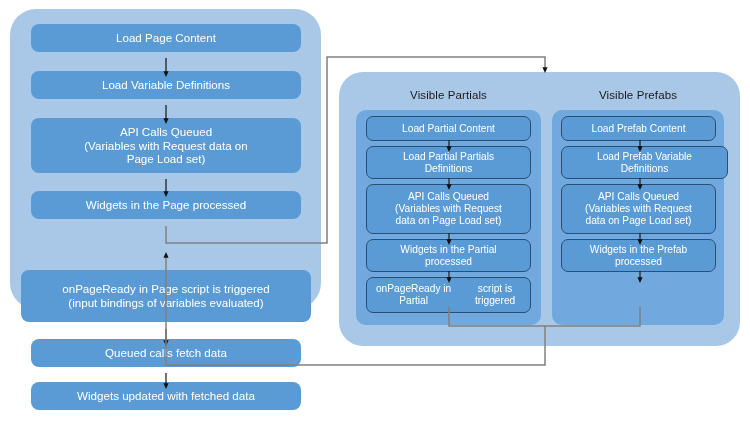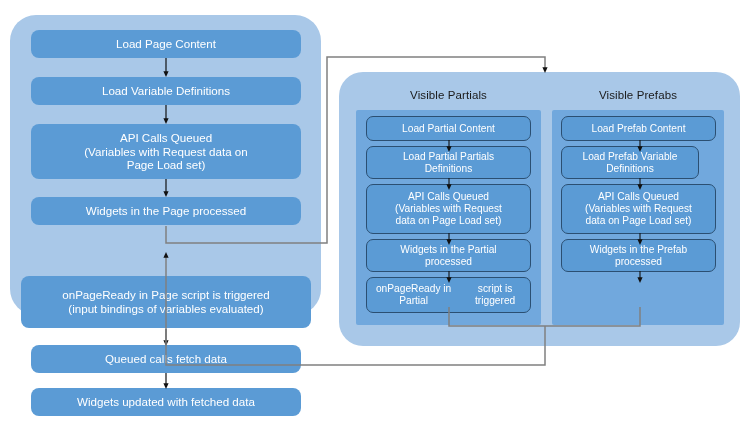--- a/index.html
+++ b/index.html
@@ -21,39 +21,39 @@
 
   
   .group-panel {
     position: absolute;
     background: #a9c8e8;
     border-radius: 26px;
     box-sizing: border-box;
   }
   #page-panel {
     left: 10px;
-    top: 15px;
+    top: 9px;
     width: 311px;
     height: 300px;
     padding-left: 20px;
   }
   #components-panel {
     left: 339px;
     top: 72px;
     width: 401px;
     height: 274px;
     border-radius: 24px;
   }
 
   
   .subgroup {
     position: absolute;
     background: #71a8dd;
     box-sizing: border-box;
-    border-radius: 2px;
+    border-radius: 10px;
   }
   #partials-subgroup {
     left: 17px;
     top: 38px;
     width: 185px;
     height: 215px;
   }
   #prefabs-subgroup {
     left: 213px;
     top: 38px;
@@ -182,21 +182,21 @@
         <span>script  is triggered</span>
       </div>
     </div>
 
     <div class="subgroup" id="prefabs-subgroup">
 
       <div class="proc-box small" style="left:9px; top:6px; width:155px; height:25px;">
         <span>Load Prefab Content</span>
       </div>
 
-      <div class="proc-box small" style="left:9px; top:36px; width:138px; height:33px; flex-direction:column;">
+      <div class="proc-box small" style="left:9px; top:36px; width:167px; height:33px; flex-direction:column;">
         <span>Load Prefab Variable</span>
         <span>Definitions</span>
       </div>
 
       <div class="proc-box small" style="left:9px; top:74px; width:155px; height:50px; flex-direction:column;">
         <span>API Calls Queued</span>
         <span>(Variables with Request</span>
         <span>data on Page Load set)</span>
       </div>
 

